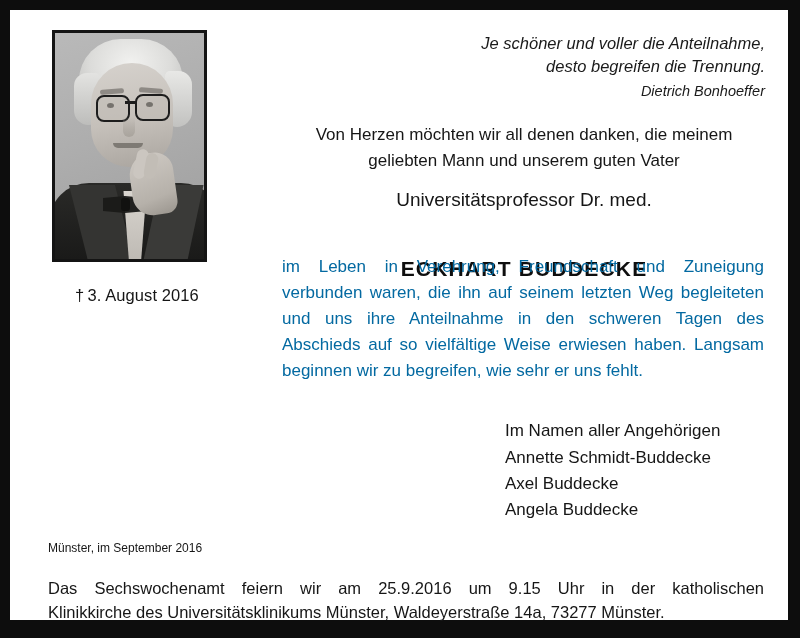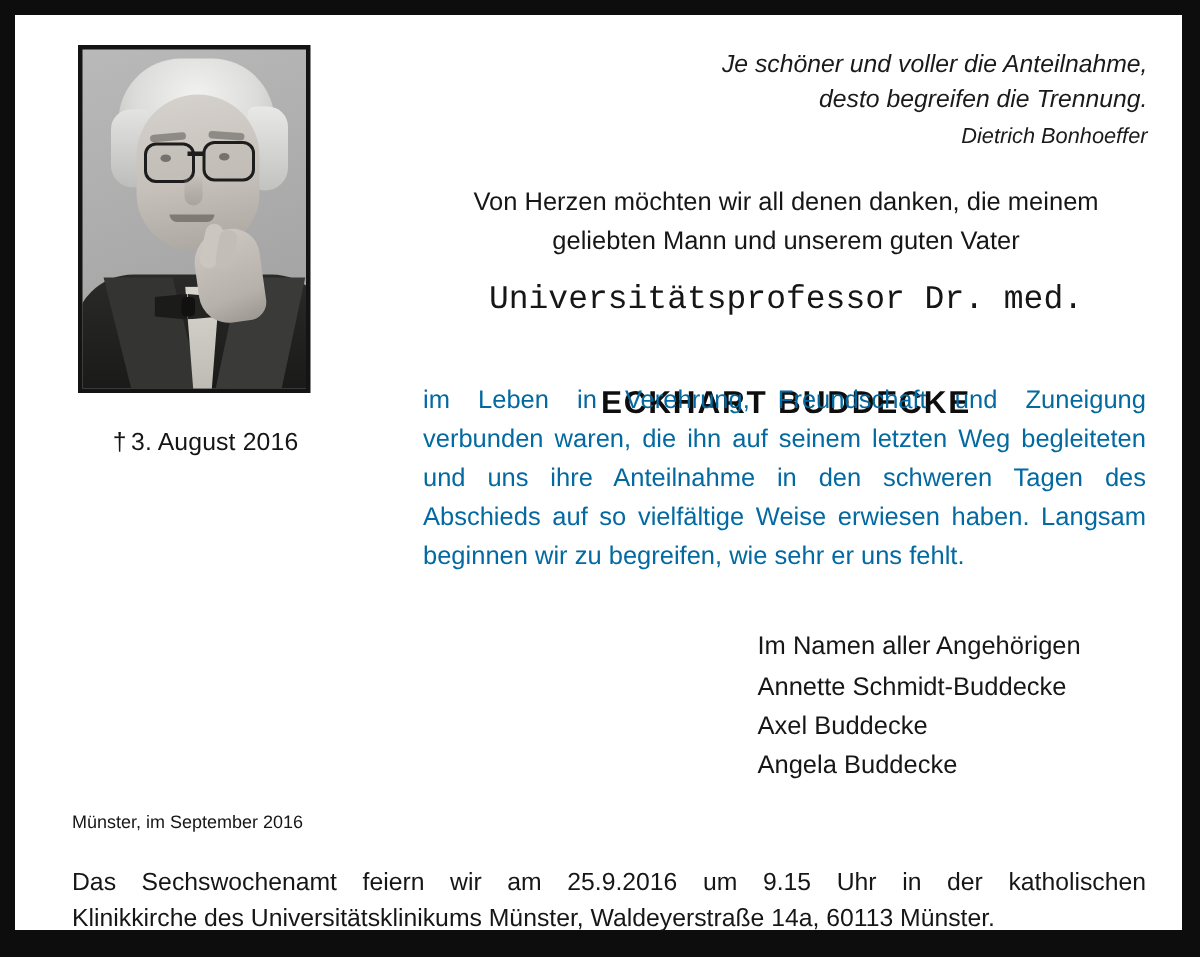--- a/index.html
+++ b/index.html
@@ -290,24 +290,23 @@
     font-size: 17px;
     line-height: 26px;
     color: #161616;
   }
   .title-line {
     position: absolute;
     left: 272px;
     top: 177px;
     width: 484px;
     text-align: center;
-    font-size: 22px;
+    font-size: 19px;
     line-height: 26px;
     color: #161616;
-    font-family: Liberation Mono, monospace;
   }
   .name-line {
     position: absolute;
     left: 272px;
     top: 207px;
     width: 484px;
     text-align: center;
     font-size: 21px;
     font-weight: bold;
     letter-spacing: 1.2px;
@@ -433,17 +432,17 @@
       <span class="sig-line sig-head">Im Namen aller Angehörigen</span>
       <span class="sig-line">Annette Schmidt-Buddecke</span>
       <span class="sig-line">Axel Buddecke</span>
       <span class="sig-line">Angela Buddecke</span>
     </div>
 
     <div class="place-date">Münster, im September 2016</div>
 
     <div class="service-note">
       <span class="sn-line just">Das Sechswochenamt feiern wir am 25.9.2016 um 9.15 Uhr in der katholischen</span>
-      <span class="sn-line">Klinikkirche des Universitätsklinikums Münster, Waldeyerstraße 14a, 60113 Münster.</span>
+      <span class="sn-line">Klinikkirche des Universitätsklinikums Münster, Waldeyerstraße 14a, 73277 Münster.</span>
     </div>
 
   </div>
 </div>
 
 </body></html>

